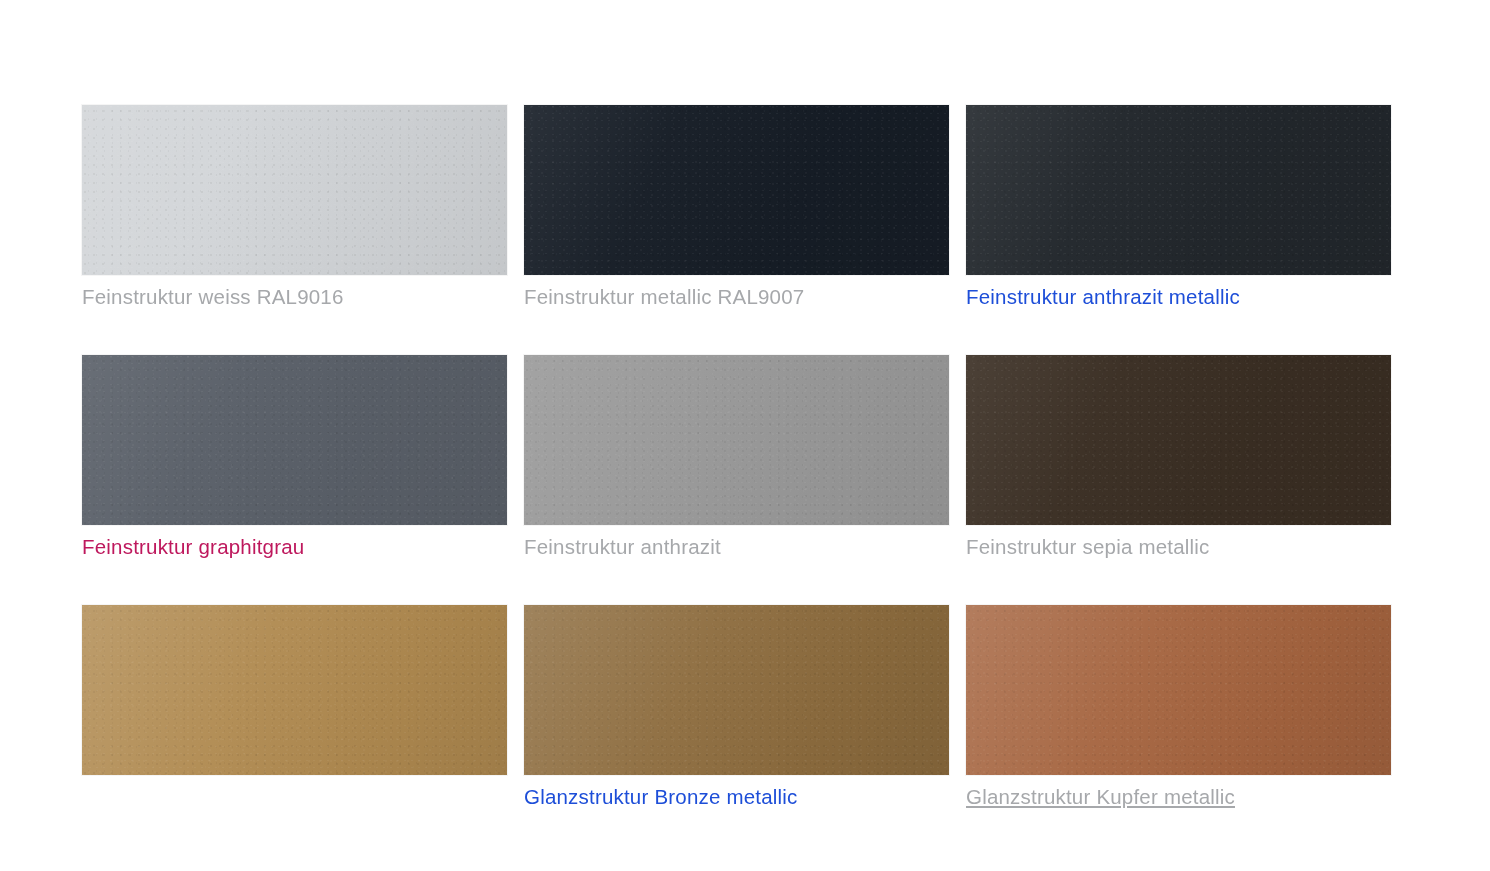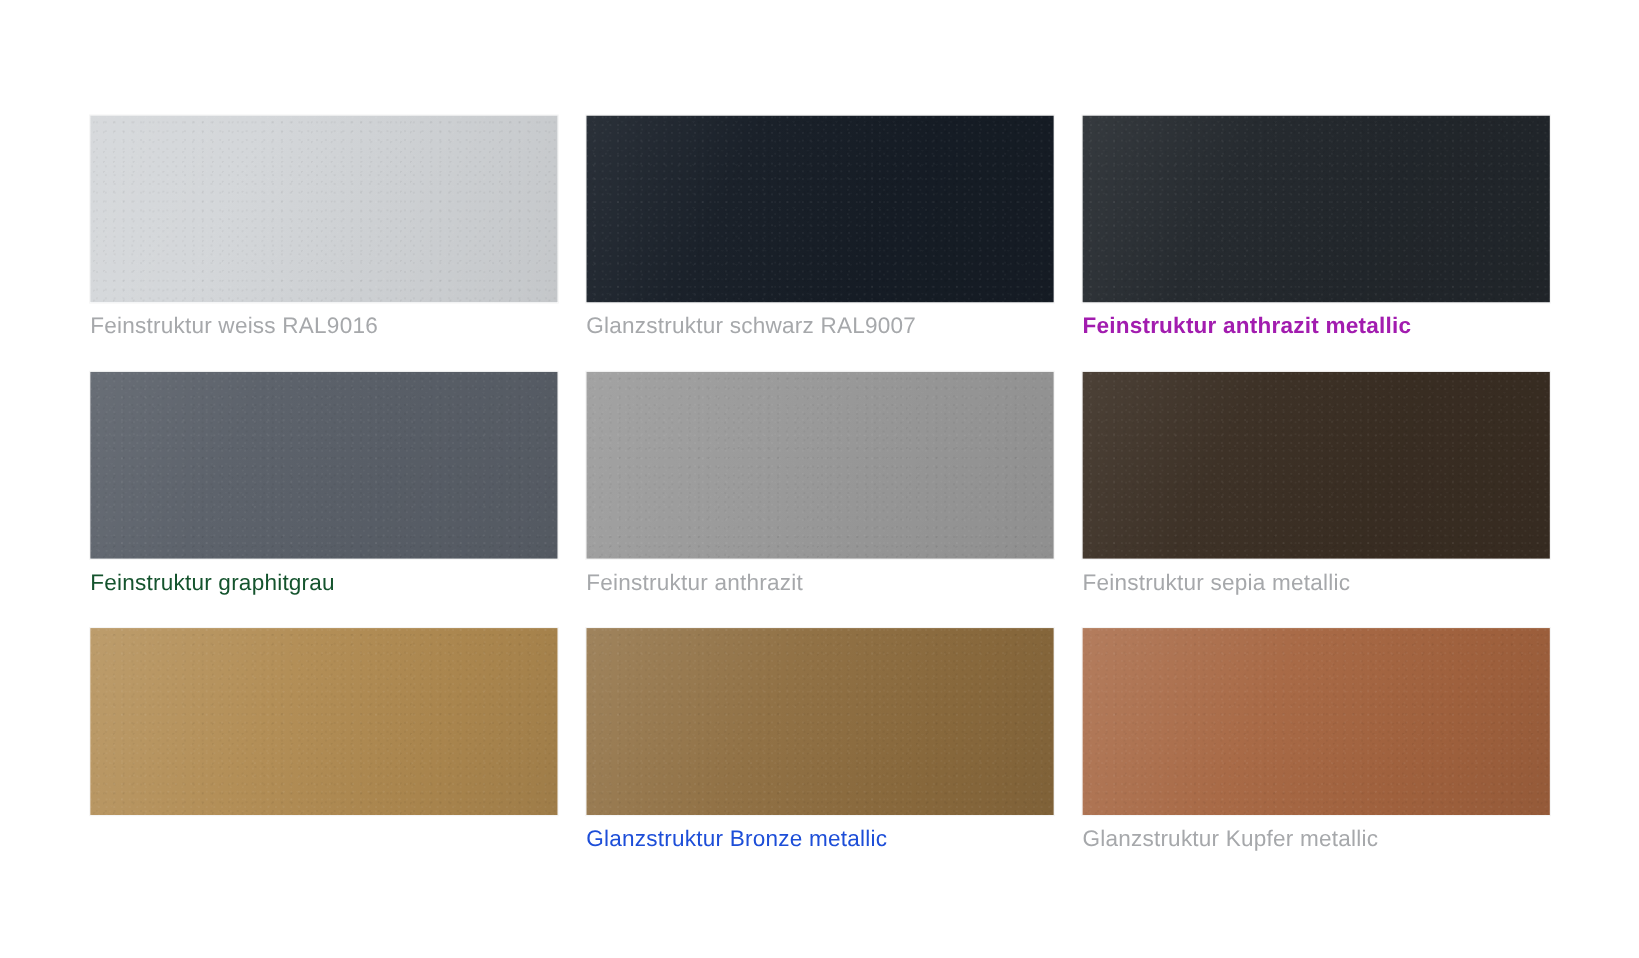--- a/index.html
+++ b/index.html
@@ -18,20 +18,21 @@
   #swatch-grid {
     position: absolute;
     left: 82px;
     top: 105px;
     width: 1326px;
     display: grid;
     grid-template-columns: repeat(3, 425px);
     grid-template-rows: repeat(3, 233px);
     column-gap: 26px;
     row-gap: 0px;
+    gap: 17px;
   }
 
   .swatch-cell {
     position: relative;
   }
 
   .swatch-chip {
     position: relative;
     width: 425px;
     height: 170px;
@@ -104,39 +105,39 @@
     </div>
     <div class="swatch-label" style="color: rgb(166, 168, 171);">Feinstruktur weiss RAL9016</div>
   </div>
 
   <div class="swatch-cell">
     <div class="swatch-chip">
       <div class="chip-base" style="background: rgb(22, 29, 38);"></div>
       <div class="chip-texture"></div>
       <div class="chip-sheen"></div>
     </div>
-    <div class="swatch-label" style="color: rgb(166, 168, 171);">Glanzstruktur schwarz RAL9007</div>
+    <div class="swatch-label" style="color: rgb(166, 168, 171);">Feinstruktur metallic RAL9007</div>
   </div>
 
   <div class="swatch-cell">
     <div class="swatch-chip">
       <div class="chip-base" style="background: rgb(34, 39, 44);"></div>
       <div class="chip-texture"></div>
       <div class="chip-sheen"></div>
     </div>
-    <div class="swatch-label" style="color: #a21caf; font-weight: bold;">Feinstruktur anthrazit metallic</div>
+    <div class="swatch-label" style="color: #1d4ed8;">Feinstruktur anthrazit metallic</div>
   </div>
 
   <div class="swatch-cell">
     <div class="swatch-chip">
       <div class="chip-base" style="background: rgb(90, 96, 105);"></div>
       <div class="chip-texture"></div>
       <div class="chip-sheen"></div>
     </div>
-    <div class="swatch-label" style="color: #14532d; text-align: center;">Feinstruktur graphitgrau</div>
+    <div class="swatch-label" style="color: #be185d; text-align: center;">Feinstruktur graphitgrau</div>
   </div>
 
   <div class="swatch-cell">
     <div class="swatch-chip">
       <div class="chip-base" style="background: rgb(154, 154, 154);"></div>
       <div class="chip-texture"></div>
       <div class="chip-sheen"></div>
     </div>
     <div class="swatch-label" style="color: rgb(166, 168, 171);">Feinstruktur anthrazit</div>
   </div>
@@ -166,16 +167,16 @@
     </div>
     <div class="swatch-label" style="color: #1d4ed8;">Glanzstruktur Bronze metallic</div>
   </div>
 
   <div class="swatch-cell">
     <div class="swatch-chip">
       <div class="chip-base" style="background: rgb(165, 100, 63);"></div>
       <div class="chip-texture"></div>
       <div class="chip-sheen gloss"></div>
     </div>
-    <div class="swatch-label" style="color: rgb(166, 168, 171);">Glanzstruktur Kupfer metallic</div>
+    <div class="swatch-label" style="color: rgb(166, 168, 171); text-decoration: underline;">Glanzstruktur Kupfer metallic</div>
   </div>
 
 </div>
 
 </body></html>

